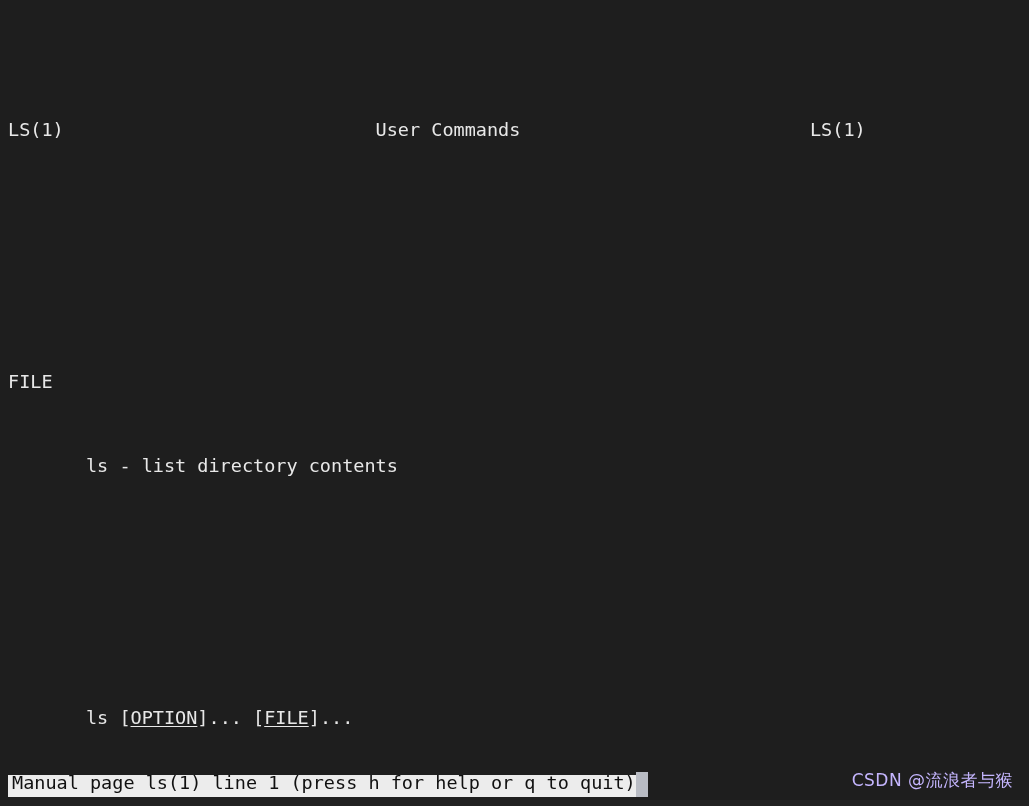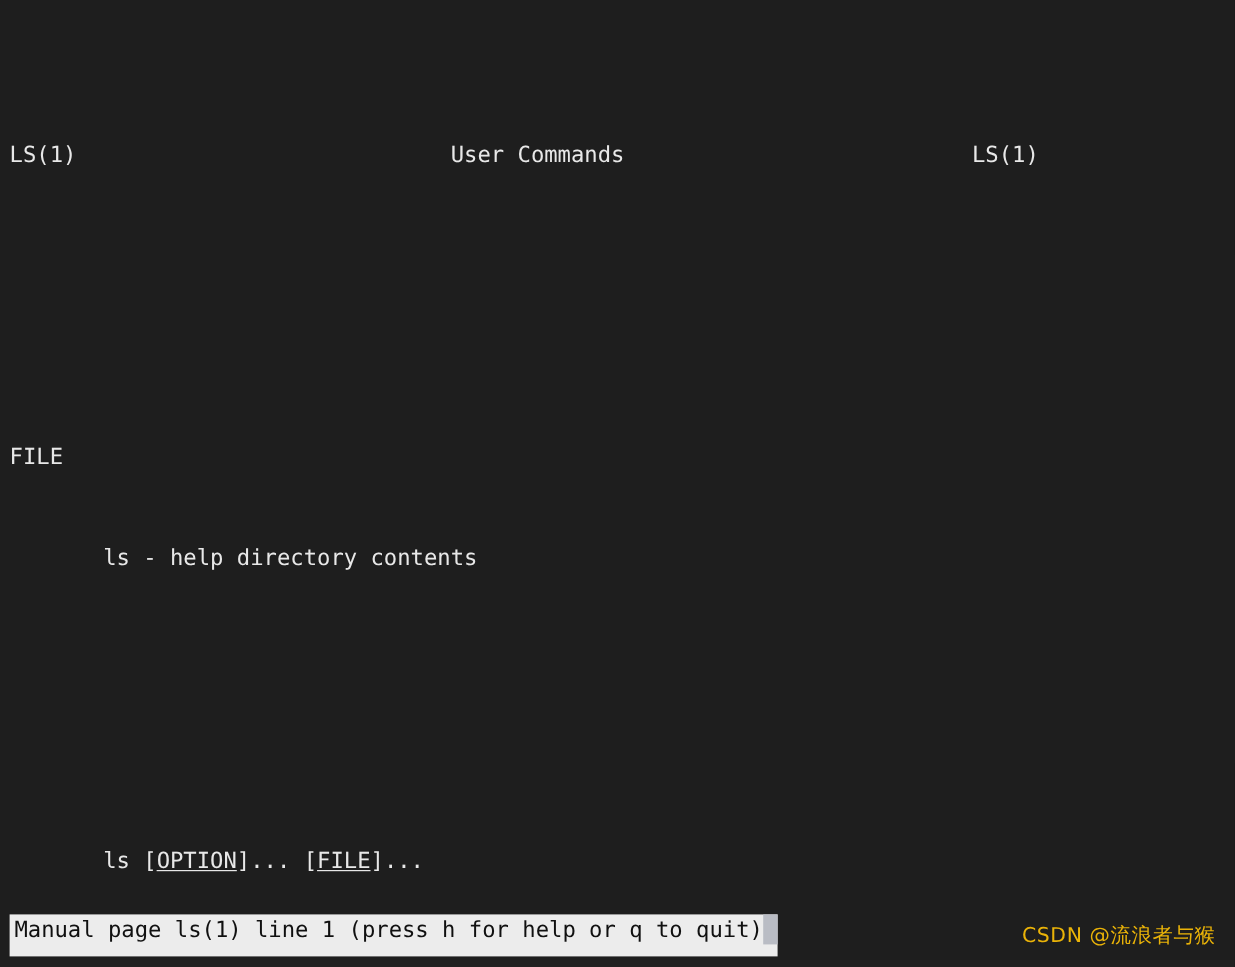--- a/index.html
+++ b/index.html
@@ -31,43 +31,43 @@
     height: 28px;
     white-space: pre;
   }
   .ul     { text-decoration: underline; text-underline-offset: 2px; }
 
   
   #status-bar {
     position: absolute;
     left: 8px;
     bottom: 9px;
-    height: 35px;
+    height: 22px;
     background: #ececec;
     color: #101010;
     display: flex;
-    align-items: flex-start;
+    align-items: flex-end;
     white-space: pre;
     font-family: "DejaVu Sans Mono", "Liberation Mono", monospace;
     font-size: 18.5px;
     padding: 0 0 0 4px;
   }
   #status-text { display: block; }
   #cursor-block {
     display: inline-block;
     width: 12px;
     height: 25px;
     background: #b9bcc4;
   }
   
   #watermark {
     position: absolute;
     right: 16px;
     bottom: 12px;
-    color: #eab308;
+    color: #c4b5fd;
     font-family: "DejaVu Sans", "Liberation Sans", sans-serif;
     font-size: 17px;
     letter-spacing: 0.5px;
     user-select: none;
   }
   #bottom-strip {
     position: absolute;
     left: 0;
     bottom: 0;
     width: 1029px;
@@ -82,21 +82,21 @@
 
   <div id="page-area">
 
     
     <div class="line"><span>LS(1)</span><span>                            </span><span>User Commands</span><span>                          </span><span>LS(1)</span></div>
 
     <div class="line"> </div>
 
     
     <div class="line">FILE</div>
-    <div class="line"><span>       </span><span>ls - help directory contents</span></div>
+    <div class="line"><span>       </span><span>ls - list directory contents</span></div>
 
     <div class="line"> </div>
 
     
     <div class="line"><span>       </span><span>ls </span><span>[</span><span class="ul">OPTION</span><span>]... </span><span>[</span><span class="ul">FILE</span><span>]...</span></div>
 
     
 
     
     

